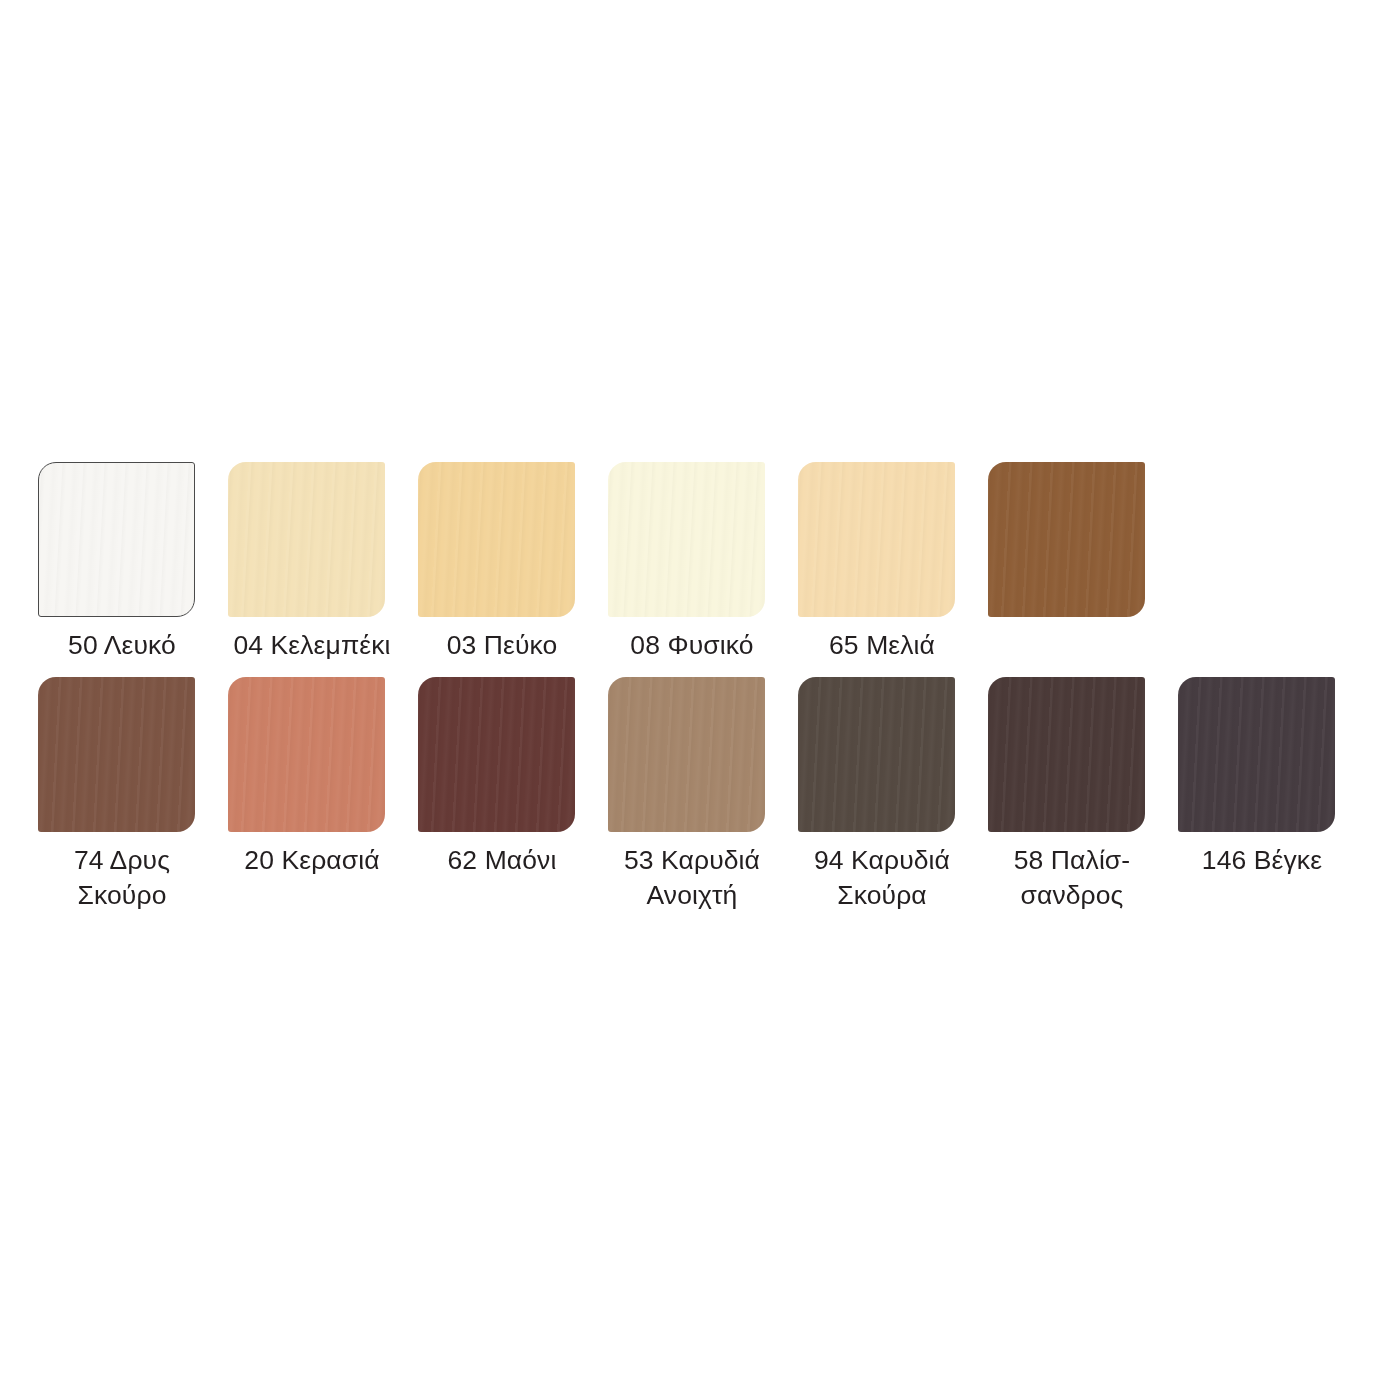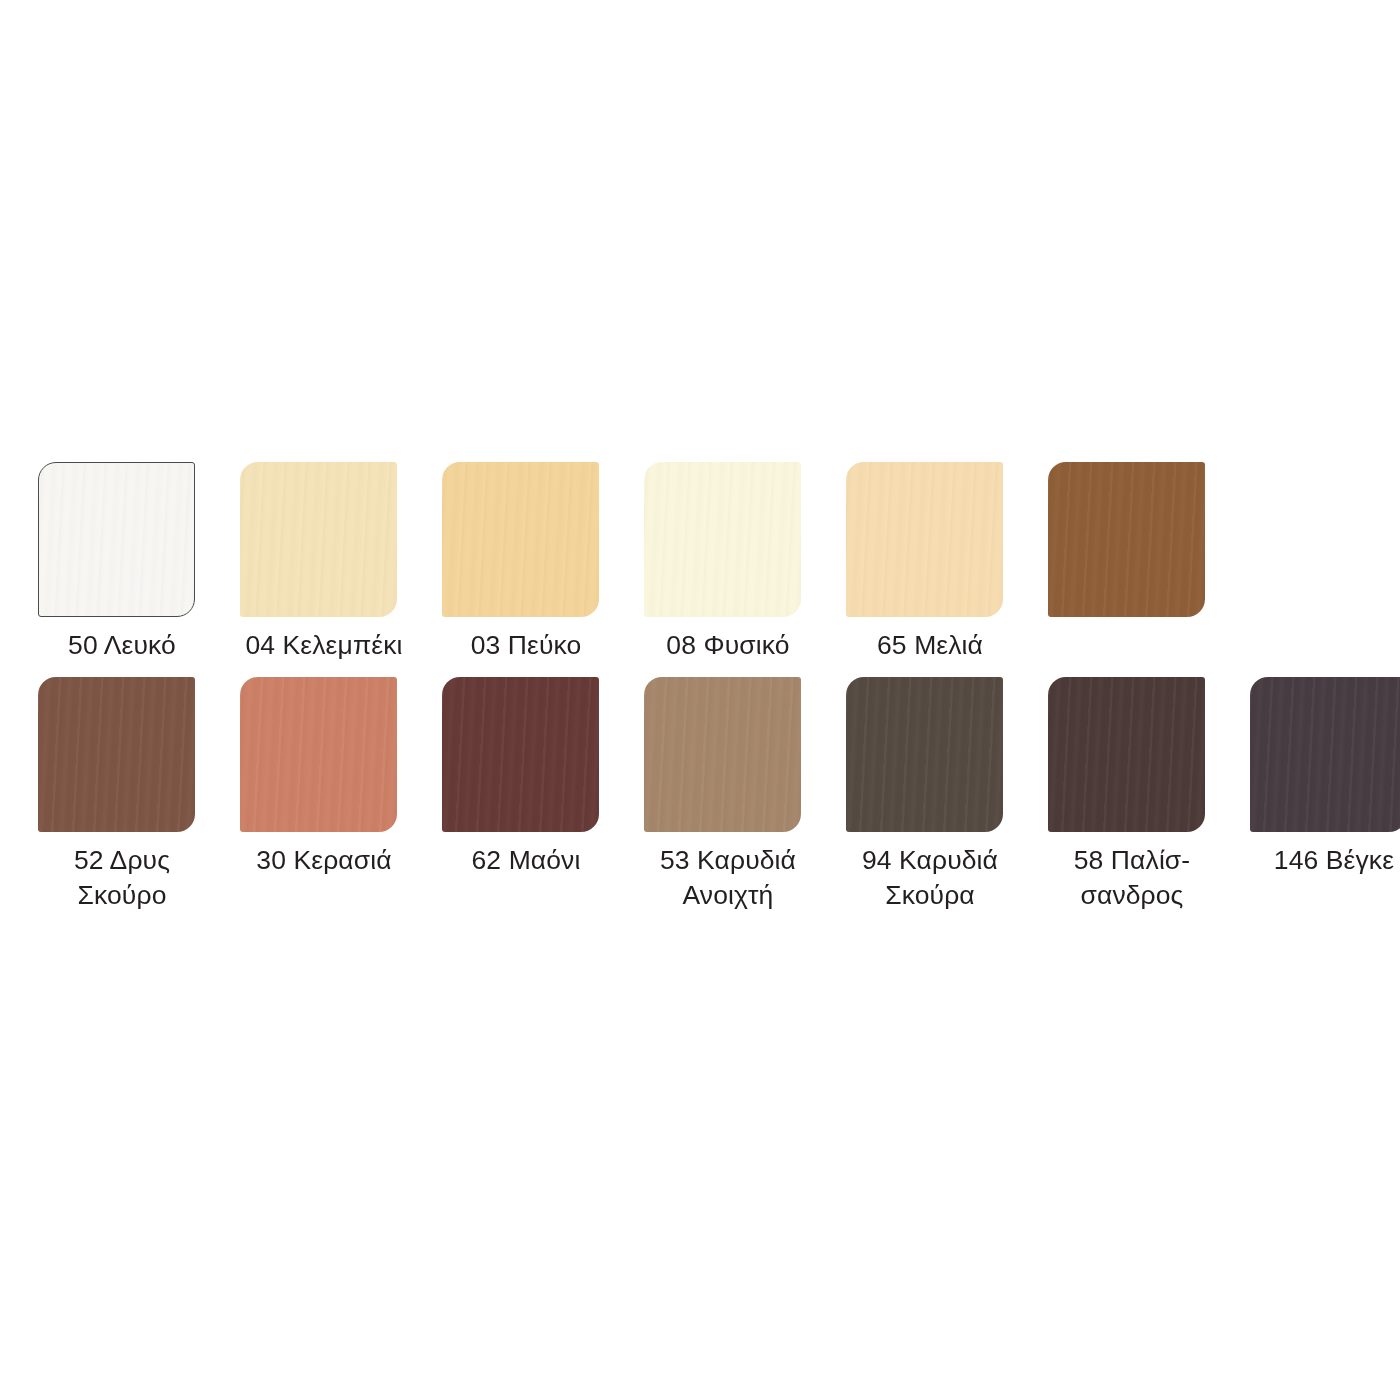--- a/index.html
+++ b/index.html
@@ -32,21 +32,20 @@
     left: 38px;
     top: 462px;
     width: 1330px;
   }
 
   .swatch-row {
     display: flex;
     flex-direction: row;
     align-items: flex-start;
     width: 100%;
-    gap: 12px;
   }
 
   .swatch-row.row-1 { margin-bottom: 14px; }
 
   .swatch-cell {
     width: 190px;
     flex: 0 0 190px;
     display: flex;
     flex-direction: column;
     align-items: flex-start;
@@ -127,26 +126,26 @@
         <div class="swatch-label">65 Μελιά</div>
       </div>
       <div class="swatch-cell">
         <div class="swatch-chip" style="background-color: rgb(142, 94, 55);"></div>
       </div>
     </div>
 
     <div class="swatch-row row-2">
       <div class="swatch-cell">
         <div class="swatch-chip" style="background-color: rgb(125, 85, 68);"></div>
-        <div class="swatch-label">52 Δρυς
+        <div class="swatch-label">74 Δρυς
 Σκούρο</div>
       </div>
       <div class="swatch-cell">
         <div class="swatch-chip" style="background-color: rgb(204, 128, 102);"></div>
-        <div class="swatch-label">30 Κερασιά</div>
+        <div class="swatch-label">20 Κερασιά</div>
       </div>
       <div class="swatch-cell">
         <div class="swatch-chip" style="background-color: rgb(102, 58, 54);"></div>
         <div class="swatch-label">62 Μαόνι</div>
       </div>
       <div class="swatch-cell">
         <div class="swatch-chip" style="background-color: rgb(165, 134, 107);"></div>
         <div class="swatch-label">53 Καρυδιά
 Ανοιχτή</div>
       </div>

